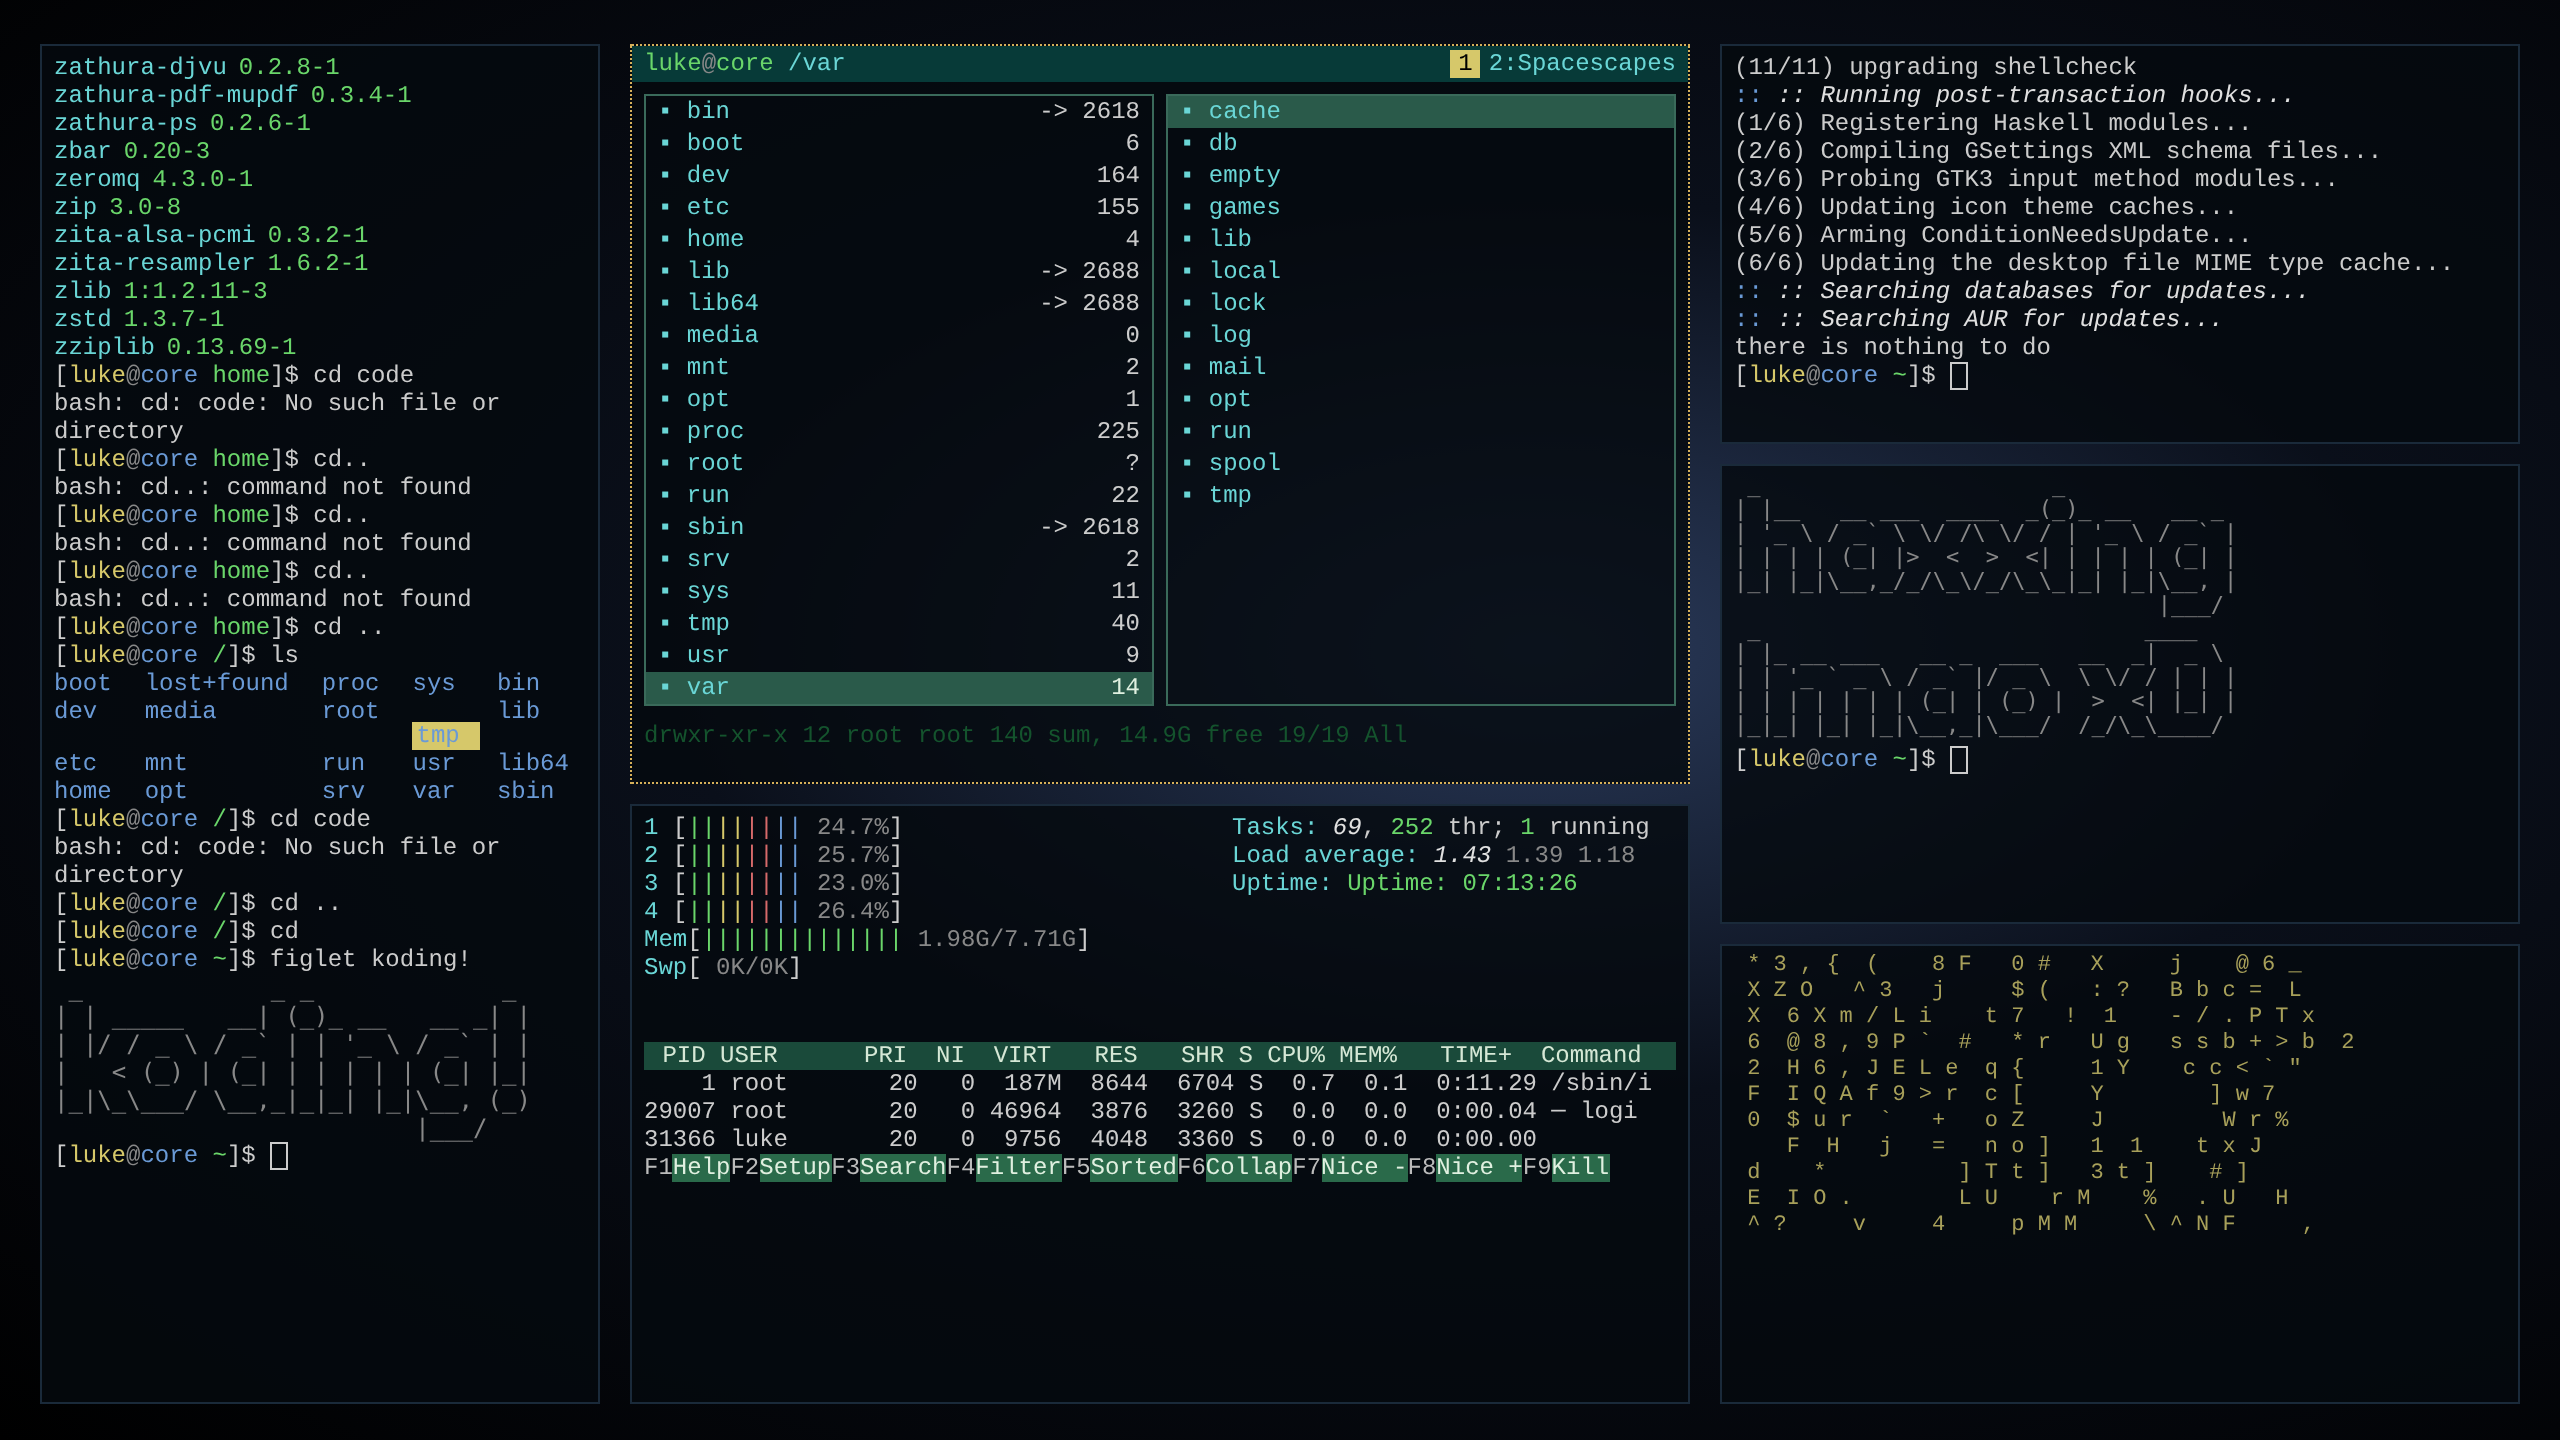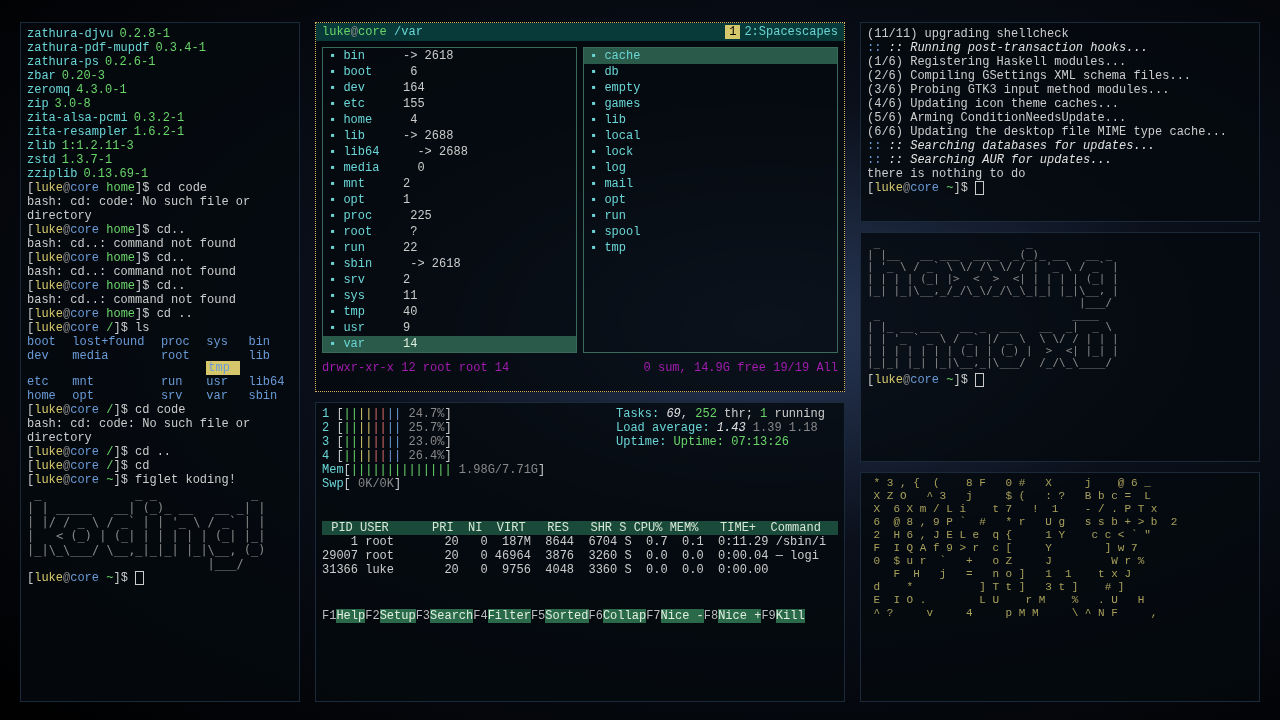--- a/index.html
+++ b/index.html
@@ -23,29 +23,29 @@
   .pkg{display:flex;}
   .pkg .n{color:#6ad6d6;flex:0 0 auto;}
   .pkg .v{color:#6ad66a;margin-left:6px;}
   .lsgrid{display:grid;grid-template-columns:repeat(5,auto);gap:0 8px;}
   .lsgrid span{color:#6a9ad6;}
   .hl{background:#d6c86a;color:#000;padding:0 2px;margin-top:12px;}
   .ranger-head{background:#073a38;color:#9ad6c8;padding:2px 6px;display:flex;justify-content:space-between;}
   .ranger-head .tag{background:#d6c86a;color:#000;padding:0 4px;margin-right:4px;}
   .ranger-body{display:flex;gap:6px;padding:6px;}
   .col{border:1px solid #3a6a5a;flex:1;box-sizing:border-box;}
-  .row{display:flex;padding:1px 6px;gap:38px;}
+  .row{display:flex;padding:1px 6px;justify-content:space-between;gap:38px;}
   .row.sel{background:#2a5a4a;color:#e0f0e0;}
   .row .nm{color:#6ad6d6;}
   .row.sym .nm{color:#6ad6d6;}
-  .ranger-foot{color:#a21caf;padding:2px 6px;display:flex;justify-content:space-between;}
+  .ranger-foot{color:#14532d;padding:2px 6px;display:flex;justify-content:flex-start;}
   .bar{letter-spacing:0;}
   .htop-hdr{background:#1a4a3a;color:#d6e8d6;padding:0 2px;}
   .htop-row{white-space:pre;}
-  .fkeys{white-space:pre;margin-top:32px;}
+  .fkeys{white-space:pre;}
   .fkeys .k{color:#bbb;}
   .fkeys .l{background:#2a6a4a;color:#e0f0e0;}
   .ascii{white-space:pre;color:#888;font-family:monospace;}
   .cursor{display:inline-block;width:7px;height:12px;border:1px solid #ccc;vertical-align:middle;}
   .matrix{white-space:pre;color:#a8a05a;font-size:11px;line-height:13px;}
 </style>
 </head>
 <body>
 
 <div class="panel" style="left:20px;top:22px;width:280px;height:680px;">

